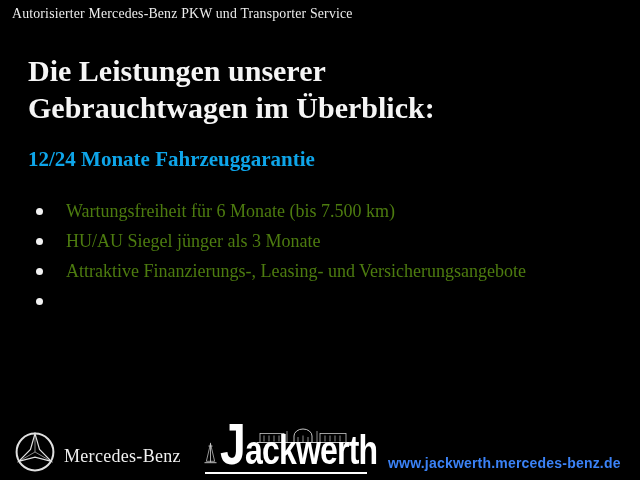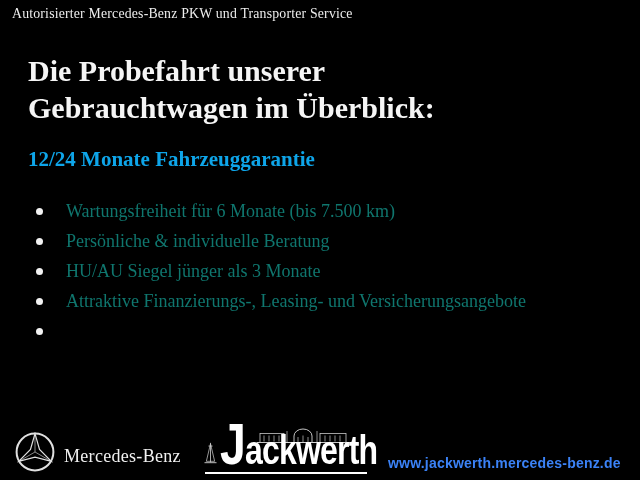--- a/index.html
+++ b/index.html
@@ -23,21 +23,21 @@
   .subtitle{
     position:absolute;left:28px;top:147px;margin:0;
     font-size:21px;font-weight:bold;color:#0ea5e9;white-space:nowrap;
   }
   
   .bullets{
     position:absolute;left:28px;top:196px;margin:0;padding:0;list-style:none;
   }
   .bullets li{
     position:relative;height:30px;line-height:30px;padding-left:38px;
-    font-size:18px;white-space:nowrap;color:#0f766e;
+    font-size:18px;white-space:nowrap;color:#4d7c0f;
   }
   .bullet-dot{
     position:absolute;left:8px;top:12px;width:7px;height:7px;
     border-radius:50%;background:#f2f2f2;
   }
   
   .mb-star{position:absolute;left:15px;top:432px;width:40px;height:40px;}
   .mb-brand{
     position:absolute;left:64px;top:446px;font-size:18px;color:#f0f0f0;
     white-space:nowrap;letter-spacing:.3px;
@@ -60,33 +60,29 @@
     position:absolute;left:388px;top:455px;
     font-family:Liberation Sans, sans-serif;font-weight:bold;
     font-size:14px;letter-spacing:.2px;color:#3b82f6;white-space:nowrap;
   }
 </style>
 </head>
 <body>
 
 <div class="service-header">Autorisierter Mercedes-Benz PKW und Transporter Service</div>
 
-<h1 class="title">Die Probefahrt unserer
+<h1 class="title">Die Leistungen unserer
 Gebrauchtwagen im Überblick:</h1>
 
 <h2 class="subtitle">12/24 Monate Fahrzeuggarantie</h2>
 
 <ul class="bullets">
   <li>
     <span class="bullet-dot"></span>
     <span>Wartungsfreiheit für 6 Monate (bis 7.500 km)</span>
-  </li>
-  <li>
-    <span class="bullet-dot"></span>
-    <span>Persönliche &amp; individuelle Beratung</span>
   </li>
   <li>
     <span class="bullet-dot"></span>
     <span>HU/AU Siegel jünger als 3 Monate</span>
   </li>
   <li>
     <span class="bullet-dot"></span>
     <span>Attraktive Finanzierungs-, Leasing- und Versicherungsangebote</span>
   </li>
   <li>

